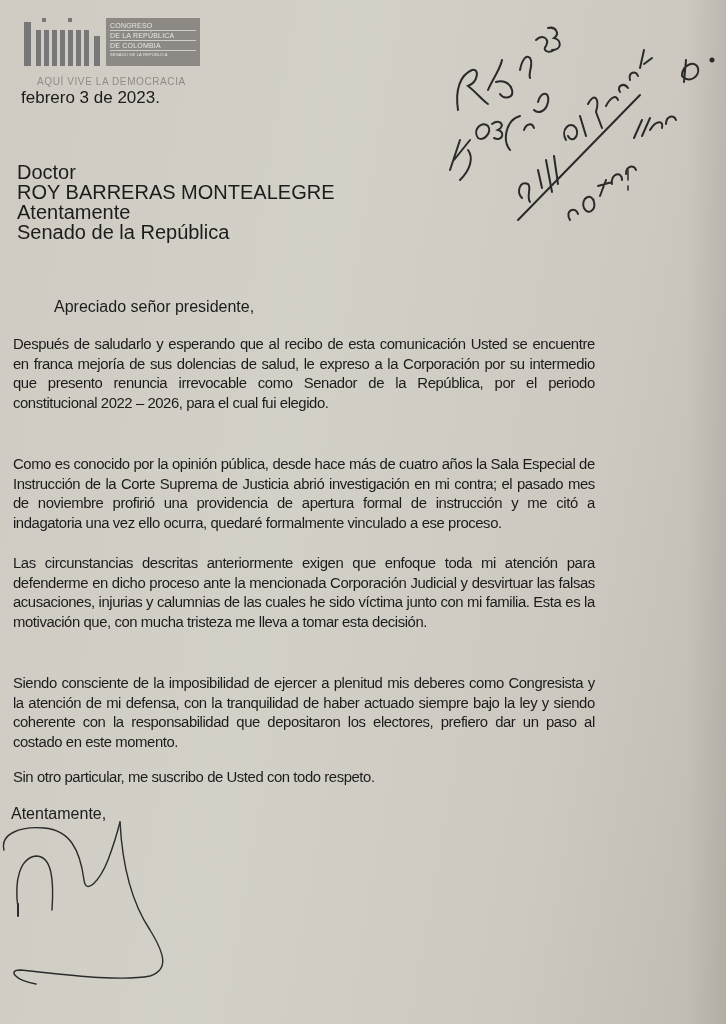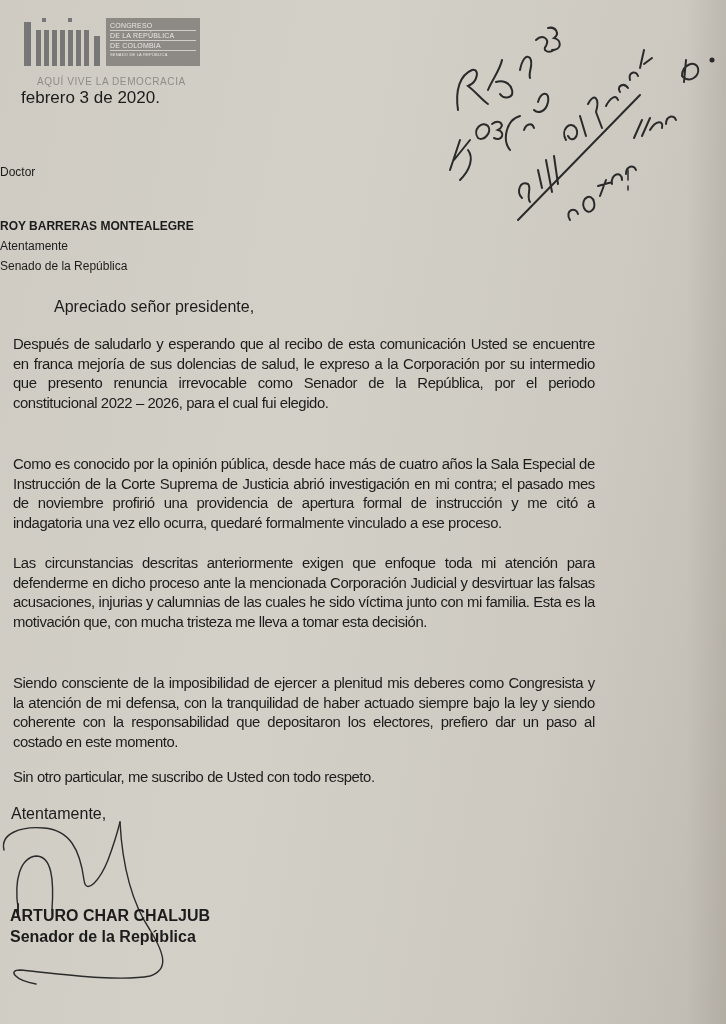--- a/index.html
+++ b/index.html
@@ -19,22 +19,22 @@
   .logo-bars span { position:absolute; bottom:0; width:5px; background:#777; }
   .logo-box { position:absolute; left:82px; top:6px; width:94px; height:48px; background:#8d8a86;
     color:#e8e6e2; font-size:7px; line-height:9px; padding:3px 4px; box-sizing:border-box; letter-spacing:0.2px; }
   .logo-box div { border-bottom:1px solid #cfcdc9; }
   .logo-box .small { font-size:4px; border:none; line-height:7px; }
   .tagline { position:absolute; left:37px; top:76px; font-size:10px; color:#8f8c87; letter-spacing:0.6px; }
 
   .date { position:absolute; left:21px; top:88px; font-size:17px; }
 
   
-  .recipient { position:absolute; left:0; top:162px; font-size:12px; line-height:20px; }
-  .recipient .bold { font-weight:bold;margin-top:34px; }
+  .recipient { position:absolute; left:17px; top:162px; font-size:20px; line-height:20px; }
+  .recipient .bold { font-weight:normal; }
 
   .salutation { position:absolute; left:14px; top:298px; font-size:16px;margin-left:40px; }
 
   .para { position:absolute; left:13px; width:606px; font-size:15.5px; line-height:19.5px;
     text-align:justify; letter-spacing:-0.45px; transform:scaleX(0.96); transform-origin:left top; }
   .p1 { top:334px; }
   .p2 { top:454px; }
   .p3 { top:553px; }
   .p4 { top:673px; }
   .p5 { top:767px; }
@@ -67,21 +67,21 @@
     </div>
     <div class="logo-box">
       <div>CONGRESO</div>
       <div>DE LA REPÚBLICA</div>
       <div>DE COLOMBIA</div>
       <div class="small">SENADO DE LA REPÚBLICA</div>
     </div>
   </div>
   <div class="tagline">AQUÍ VIVE LA DEMOCRACIA</div>
 
-  <div class="date">febrero 3 de 2020.</div>
+  <div class="date">febrero 3 de 2023.</div>
 
   <svg class="handwriting" viewBox="0 0 296 220">
     <g fill="none" stroke="#2a2a2a" stroke-width="2" stroke-linecap="round">
       <path d="M28 90 C 25 70, 30 55, 42 50 C 50 48, 48 62, 38 66 C 46 72, 52 80, 58 84"></path>
       <path d="M58 70 C 62 60, 70 50, 72 40 M 66 62 C 72 60, 80 62, 82 70 C 84 78, 74 80, 70 74"></path>
       <path d="M90 50 C 92 40, 96 34, 100 38 C 104 44, 98 52, 100 58"></path>
       <path d="M106 20 C 112 14, 120 18, 116 26 C 112 30, 118 34, 124 30"></path>
       <path d="M118 8 C 126 6, 130 14, 124 18 C 132 20, 132 30, 122 30"></path>
       <path d="M20 150 L 30 120 M 24 140 L 40 120 M 30 160 C 40 150, 44 138, 38 130"></path>
       <path d="M48 118 C 42 110, 52 100, 58 106 C 62 112, 54 122, 48 118 M 62 104 C 70 98, 76 106, 68 110 C 76 112, 72 122, 64 118"></path>
@@ -117,17 +117,13 @@
 
   <svg class="signature" viewBox="0 0 200 170">
     <g fill="none" stroke="#2b2b2b" stroke-width="1.4" stroke-linecap="round">
       <path d="M4 30 C 0 14, 20 6, 44 8 C 70 10, 80 30, 84 60 C 86 76, 100 60, 108 40 C 114 24, 118 10, 120 2"></path>
       <path d="M120 2 C 122 40, 130 80, 150 110 C 166 136, 168 150, 150 156 C 120 162, 60 154, 20 150 C 8 150, 14 160, 36 164"></path>
       <path d="M18 88 C 14 60, 20 38, 36 36 C 52 36, 54 60, 52 90"></path>
       <path d="M18 84 L 18 96" stroke-width="2"></path>
     </g>
   </svg>
 
-  <div class="signer">
-    <div>ARTURO CHAR CHALJUB</div>
-    <div>Senador de la República</div>
-  </div>
 </div>
 
 </body></html>

